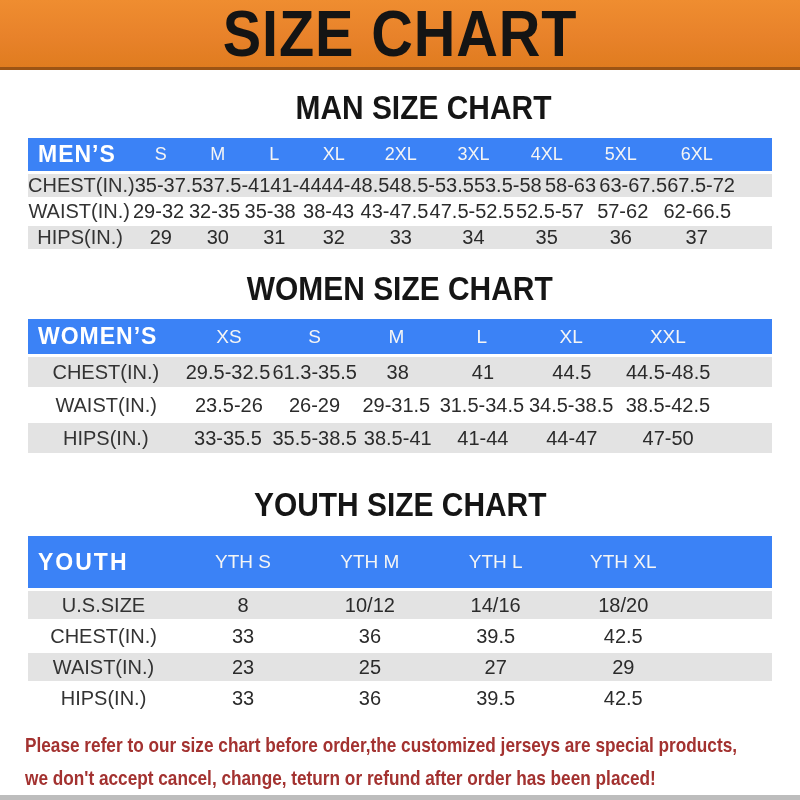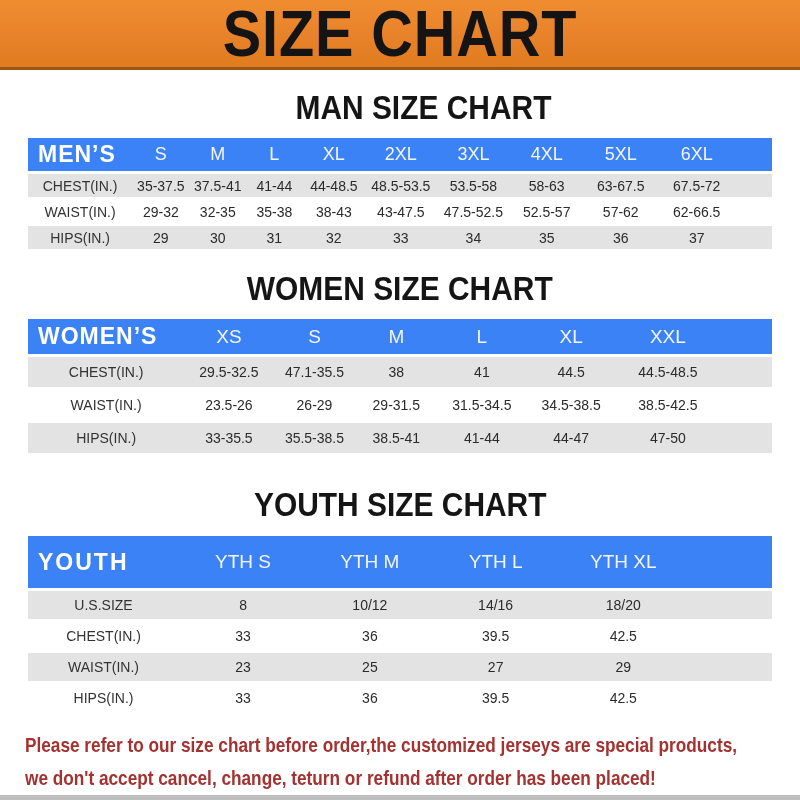--- a/index.html
+++ b/index.html
@@ -58,21 +58,21 @@
     display: grid;
     align-items: center;
     box-sizing: border-box;
   }
   .trow + .trow { margin-top: 3px; }
   .thead {
     background: #3b82f6;
     color: #f5f5f5;
     font-size: 18px;
   }
-  .tdata { background: #ffffff; color: #2b2b2b; font-size: 14px; }
+  .tdata { background: #ffffff; color: #2b2b2b; font-size: 20px; }
   .tdata.shade { background: #e3e3e3; }
   .cell { text-align: center; white-space: nowrap; }
   .corner {
     text-align: left;
     padding-left: 10px;
     font-weight: bold;
     font-size: 23px;
     letter-spacing: 1px;
     color: #ffffff;
   }
@@ -182,21 +182,21 @@
         <div class="cell">XS</div>
         <div class="cell">S</div>
         <div class="cell">M</div>
         <div class="cell">L</div>
         <div class="cell">XL</div>
         <div class="cell">XXL</div>
       </div>
       <div class="trow tdata shade">
         <div class="cell rowlabel">CHEST(IN.)</div>
         <div class="cell">29.5-32.5</div>
-        <div class="cell">47.1-35.5</div>
+        <div class="cell">61.3-35.5</div>
         <div class="cell">38</div>
         <div class="cell">41</div>
         <div class="cell">44.5</div>
         <div class="cell">44.5-48.5</div>
       </div>
       <div class="trow tdata">
         <div class="cell rowlabel">WAIST(IN.)</div>
         <div class="cell">23.5-26</div>
         <div class="cell">26-29</div>
         <div class="cell">29-31.5</div>

